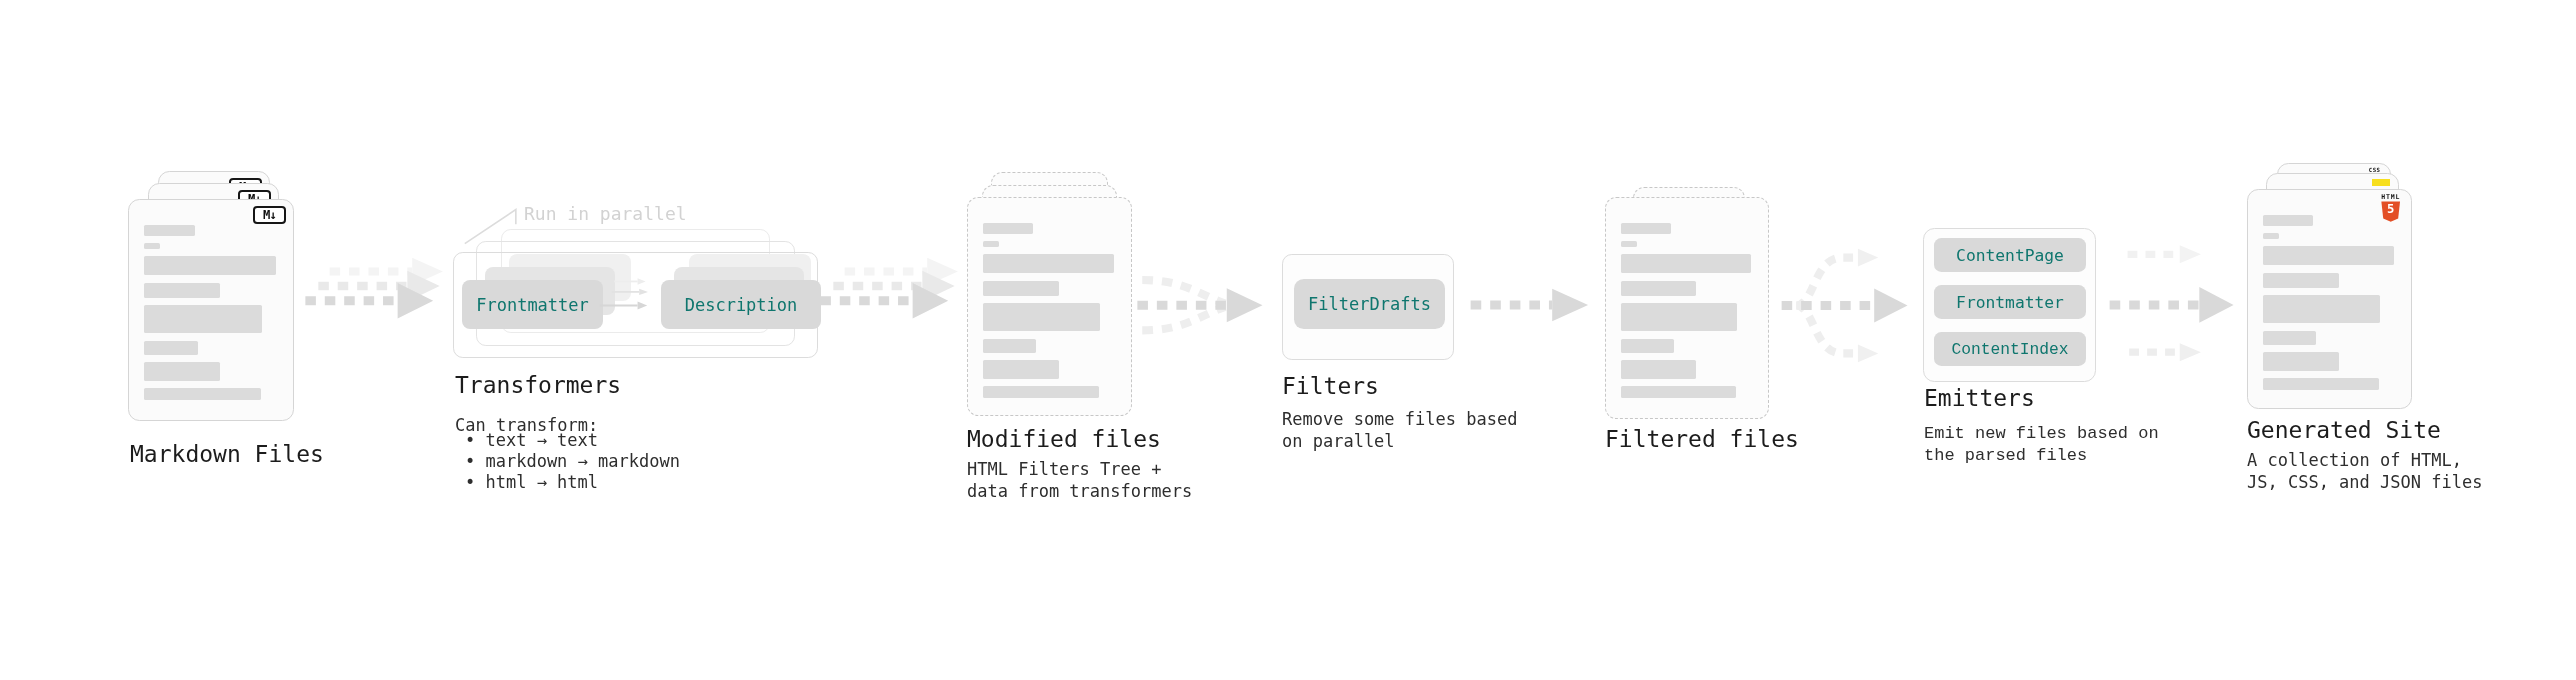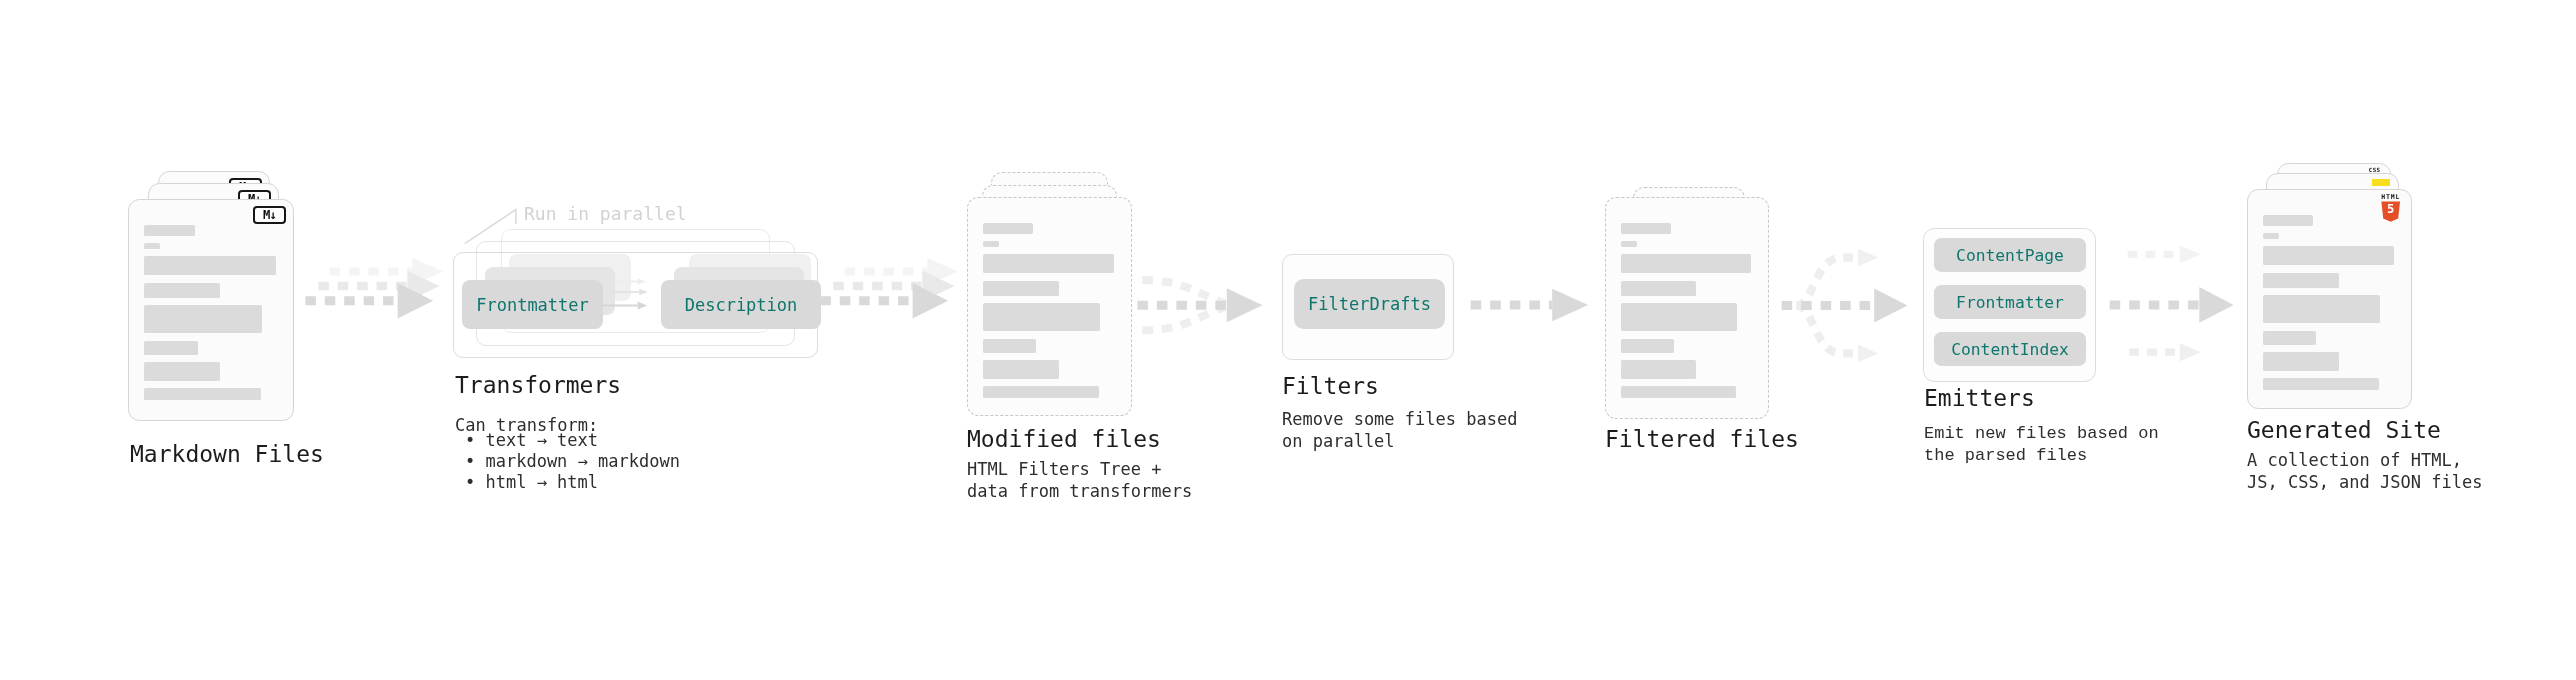--- a/index.html
+++ b/index.html
@@ -195,21 +195,21 @@
     <path d="M20,73 C42,73 42,132 76,132 L96,132" stroke="#eeeeee" stroke-width="10" stroke-dasharray="12 10" fill="none"></path>
     <polygon points="96,121 96,143 121,132" fill="#f0f0f0"></polygon>
     <line x1="2" y1="73" x2="116" y2="73" stroke="#d9d9d9" stroke-width="11" stroke-dasharray="13 11"></line>
     <polygon points="116,52 116,94 157,73" fill="#d9d9d9"></polygon>
   </svg>
 
   <div>
     <div class="frame" style="left:1923px;top:228px;width:173px;height:154px;border:1.2px solid #dcdcdc;background:#fdfdfd;border-radius:11.4px;"></div>
     <div class="pill" style="left:1934px;top:238px;width:152px;height:34px;font-size:16.3px;border-radius:7.3px;">ContentPage</div>
     <div class="pill" style="left:1934px;top:285px;width:152px;height:34px;font-size:16.3px;border-radius:7.3px;">Frontmatter</div>
-    <div class="pill" style="left:1934px;top:332px;width:152px;height:34px;font-size:16.3px;border-radius:7.3px;">ContentIndex</div>
+    <div class="pill" style="left:1934px;top:332px;width:152px;height:34px;font-size:16.3px;border-radius:7.3px;font-family:Liberation Mono, monospace;">ContentIndex</div>
     <div class="title" style="left:1924px;top:386px;">Emitters</div>
     <div class="sub" style="left:1924px;top:423px;font-family:Liberation Mono, monospace;">
       <span style="display:block">Emit new files based on</span>
       <span style="display:block">the parsed files</span>
     </div>
   </div>
 
   <svg class="arrow" style="left:2108px;top:238px;" width="137" height="124" viewBox="0 0 168 152">
     <line x1="24" y1="20" x2="88" y2="20" stroke="#f1f1f1" stroke-width="9" stroke-dasharray="12 10"></line>
     <polygon points="88,9 88,31 114,20" fill="#f3f3f3"></polygon>

